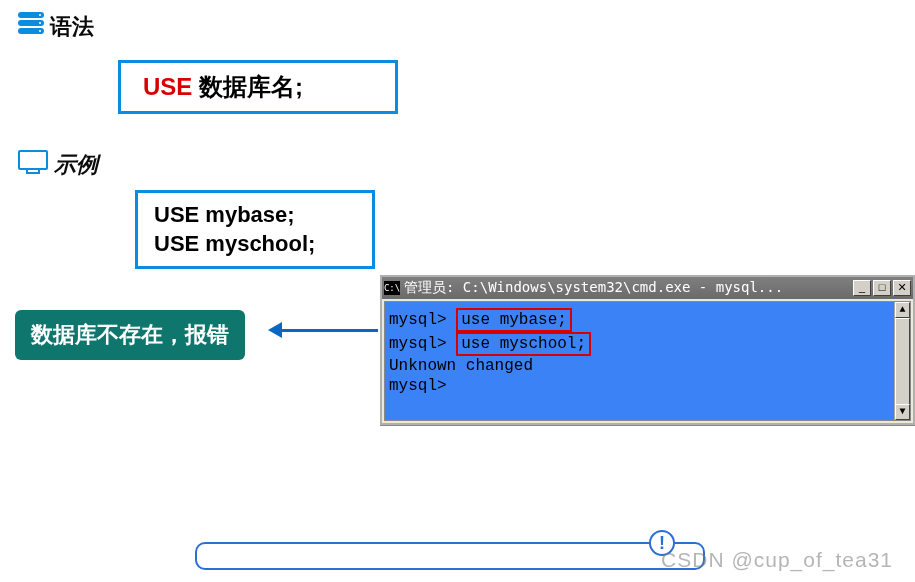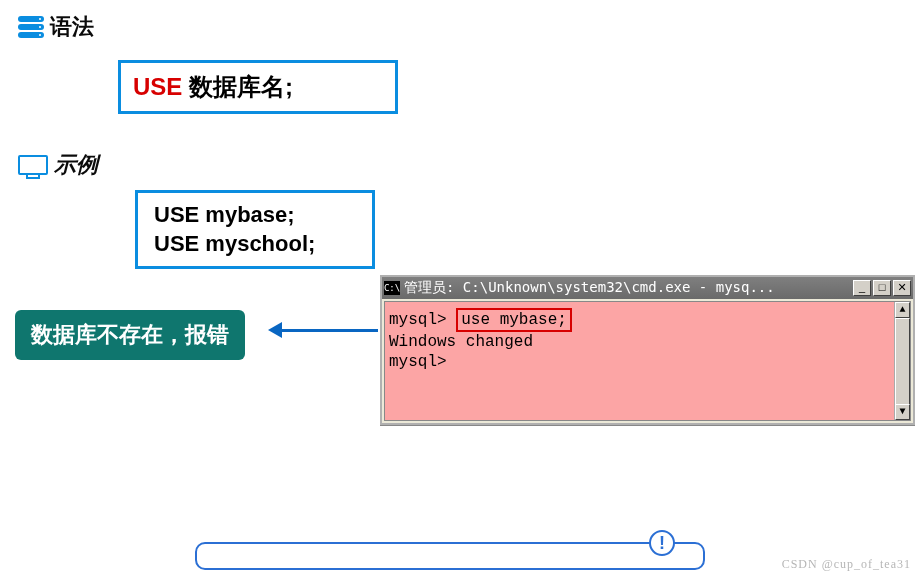--- a/index.html
+++ b/index.html
@@ -6,21 +6,20 @@
     body {
       width: 915px;
       height: 582px;
       background: #fff;
       font-family: "Microsoft YaHei", Arial, sans-serif;
       position: relative;
       overflow: hidden;
     }
     .section-header {
       display: flex;
-      align-items: center;
       gap: 6px;
       margin-left: 18px;
     }
     .server-icon {
       display: flex;
       flex-direction: column;
       gap: 2px;
     }
     .server-bar {
       width: 26px;
@@ -61,21 +60,21 @@
     .section-label {
       font-size: 22px;
       color: #0b0b0b;
       font-weight: 600;
     }
     .syntax-box {
       position: absolute;
       left: 118px;
       top: 60px;
       border: 3px solid #0a8de0;
-      padding: 8px 12px;
+      padding: 8px 22px;
       width: 280px;
       font-size: 24px;
       font-weight: 700;
     }
     .keyword-red { color: #d70000; }
     .example-box {
       position: absolute;
       left: 135px;
       top: 190px;
       border: 3px solid #0a8de0;
@@ -165,21 +164,21 @@
       background: #d4d0c8;
       border: 1px solid #fff;
       border-right-color: #404040;
       border-bottom-color: #404040;
       font-size: 11px;
       line-height: 13px;
       text-align: center;
       font-family: Arial;
     }
     .cmd-body {
-      background: #fca5a5;
+      background: #3b82f6;
       border: 1px solid #888;
       margin: 2px;
       padding: 6px 4px 20px 4px;
       font-family: "Courier New", monospace;
       font-size: 16px;
       line-height: 1.25;
       position: relative;
       min-height: 120px;
     }
     .cmd-scrolltrack {
@@ -242,25 +241,25 @@
       background: #fff;
       color: #2b6fd4;
       font-weight: 900;
       font-style: normal;
       text-align: center;
       line-height: 22px;
       font-size: 18px;
     }
     .watermark {
       position: absolute;
-      right: 4px;
+      right: 22px;
       bottom: 10px;
       color: rgba(120,120,120,0.55);
-      font-size: 12px;
-      font-family: Liberation Serif, serif;
+      font-size: 21px;
+      font-family: Liberation Sans, sans-serif;
       letter-spacing: 1px;
     }
     #syntax-header { position: absolute; top: 12px; }
     #example-header { position: absolute; top: 150px; font-style: italic; }
   </style>
 </head>
 <body>
 
 <div id="syntax-header" class="section-header">
   <div class="server-icon">
@@ -290,33 +289,37 @@
 </div>
 
 <div class="arrow">
   <div class="arrow-head"></div>
   <div class="arrow-line"></div>
 </div>
 
 <div class="cmd-window">
   <div class="cmd-titlebar">
     <div class="cmd-titleicon">C:\</div>
-    <div class="cmd-title">管理员: C:\Unknown\system32\cmd.exe - mysq...</div>
+    <div class="cmd-title">管理员: C:\Windows\system32\cmd.exe - mysql...</div>
     <div class="cmd-btns">
       <div class="cmd-btn">_</div>
       <div class="cmd-btn">□</div>
       <div class="cmd-btn">✕</div>
     </div>
   </div>
   <div class="cmd-body">
     <div>
       <span>mysql&gt;</span>
       <span class="hl-red">use mybase;</span>
     </div>
-    <div>Windows changed</div>
+    <div>
+      <span>mysql&gt;</span>
+      <span class="hl-red">use myschool;</span>
+    </div>
+    <div>Unknown changed</div>
     <div>mysql&gt;</div>
     <div class="cmd-scrolltrack">
       <div class="cmd-scrollarrow">▲</div>
       <div class="cmd-scrollthumb"></div>
       <div class="cmd-scrollarrow" style="position:absolute;bottom:0;left:0;right:0;">▼</div>
     </div>
   </div>
 </div>
 
 <div class="bottom-note">

